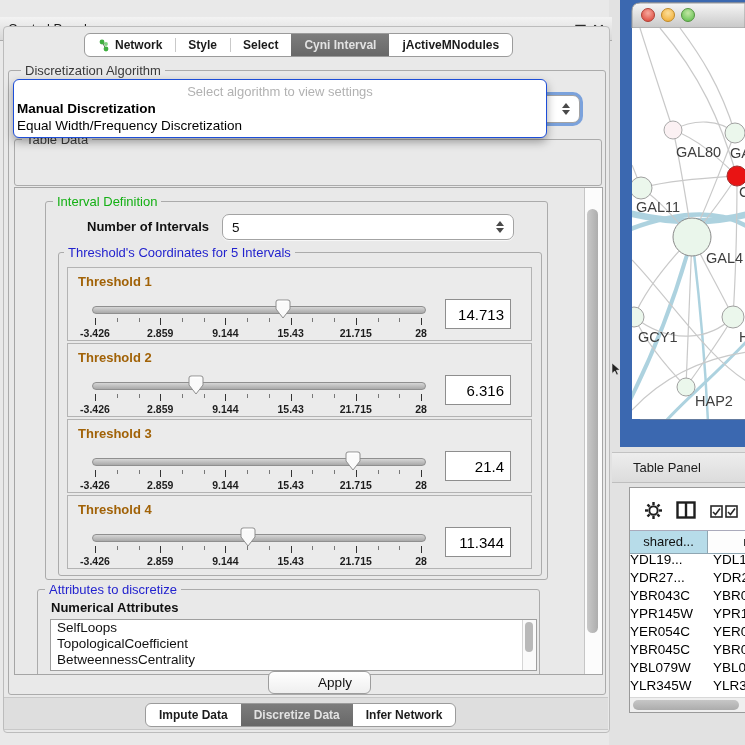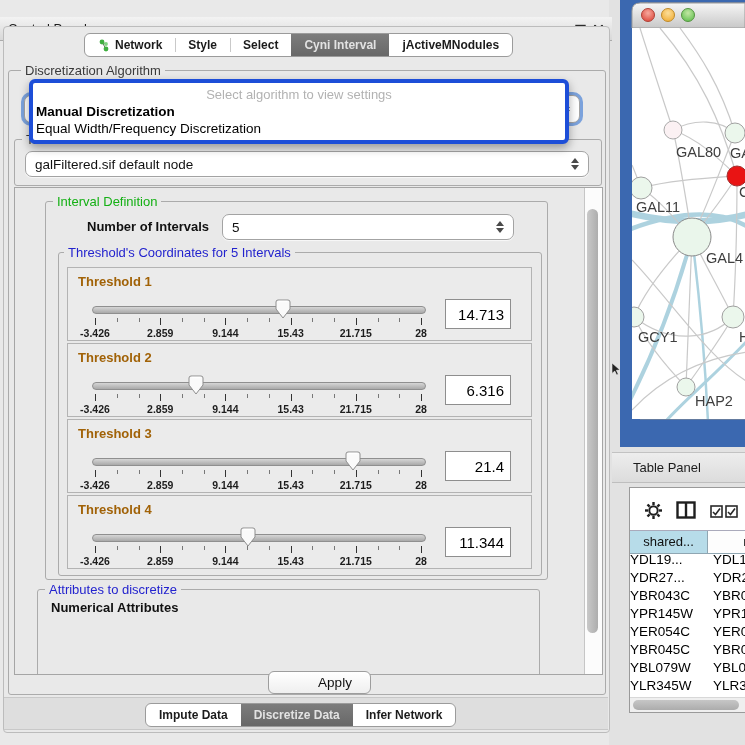--- a/index.html
+++ b/index.html
@@ -32,22 +32,22 @@
   
   .combo{background:#FFF;border:1px solid #A3A3A3;border-radius:7px;font-size:13.5px;
     color:#111;display:flex;align-items:center;padding:0 22px 0 9px;
     box-shadow:0 1px 1px rgba(255,255,255,.7);position:absolute;}
   .spin{position:absolute;right:9px;top:50%;margin-top:-7px;width:8px;height:14px;}
   .spin i{position:absolute;left:0;width:0;height:0;border-left:4px solid transparent;
     border-right:4px solid transparent;}
   .spin .up{top:1px;border-bottom:5px solid #4a4a4a;}
   .spin .dn{bottom:1px;border-top:5px solid #4a4a4a;}
   
-  .popup{left:13px;top:79px;width:532px;height:57px;background:#FFF;border:4px solid #1d4ed8;
-    border-radius:6px;box-shadow:0 4px 10px rgba(0,0,0,.35);z-index:10;margin-left:16px;}
+  .popup{left:13px;top:79px;width:532px;height:57px;background:#FFF;border:1px solid #1d4ed8;
+    border-radius:6px;box-shadow:0 4px 10px rgba(0,0,0,.35);z-index:10;}
   .popup .hint{position:absolute;left:0;right:0;top:4px;text-align:center;
     color:#B2B2B2;font-size:13px;}
   .popup .opt{position:absolute;left:3px;font-size:13.5px;color:#000;white-space:nowrap;}
   .popup .opt.b{font-weight:bold;}
   .algo-combo{left:24px;top:95px;width:554px;height:26px;border-radius:7px;background:#FFF;
     border:1px solid #A3A3A3;box-shadow:0 0 0 3px #7BA2DC;z-index:5;}
   
   .big-panel{left:14px;top:187px;width:587px;height:486px;border:1px solid #A5A5A5;
     background:#E9E9E9;overflow:hidden;}
   .vscroll{position:absolute;right:0;top:0;width:17px;height:100%;
@@ -330,27 +330,20 @@
   </div>
 
   <div class="abs popup">
     <div class="hint">Select algorithm to view settings</div>
     <div class="opt b" style="top:21px;">Manual Discretization</div>
     <div class="opt" style="top:38px;">Equal Width/Frequency Discretization</div>
   </div>
 
   <div class="abs group" style="left:14px;top:139px;width:586px;height:45px;">
     <span class="legend lg-dark" style="left:7px;">Table Data</span>
-    <div class="combo" style="left:10px;top:11px;width:564px;height:26px;box-sizing:border-box;">
-      <span>galFiltered.sif default node</span>
-      <span class="spin">
-          <i class="up"></i>
-          <i class="dn"></i>
-        </span>
-    </div>
   </div>
 
   <div class="abs big-panel">
 
     <div class="group" style="position:absolute;left:30px;top:13px;width:501px;height:377px;">
       <span class="legend lg-green" style="left:7px;">Interval Definition</span>
       <span style="position:absolute;left:41px;top:17px;font-size:13px;font-weight:bold;color:#111;">Number of Intervals</span>
       <div class="combo" style="left:176px;top:12px;width:292px;height:26px;box-sizing:border-box;">
         <span>5</span>
         <span class="spin">
@@ -494,20 +487,28 @@
               </div>
               <div class="valbox">11.344</div>
             </div>
           </div>
       </div>
     </div>
 
     <div class="group" style="position:absolute;left:22px;top:401px;width:501px;height:95px;">
       <span class="legend lg-blue" style="left:7px;">Attributes to discretize</span>
       <span style="position:absolute;left:13px;top:10px;font-size:13px;font-weight:bold;color:#111;">Numerical Attributes</span>
+      <div class="attr-list" id="attr-list">
+        <div class="it">SelfLoops</div>
+          <div class="it">TopologicalCoefficient</div>
+          <div class="it">BetweennessCentrality</div>
+          <div class="list-vscroll">
+          <div class="thumb"></div>
+        </div>
+      </div>
     </div>
 
     <div class="vscroll">
       <div class="thumb" style="top:21px;height:424px;"></div>
     </div>
   </div>
 
   <div class="abs btn" style="left:268px;top:671px;width:70px;height:21px;padding-left:31px;">
     <span>Apply</span>
   </div>

